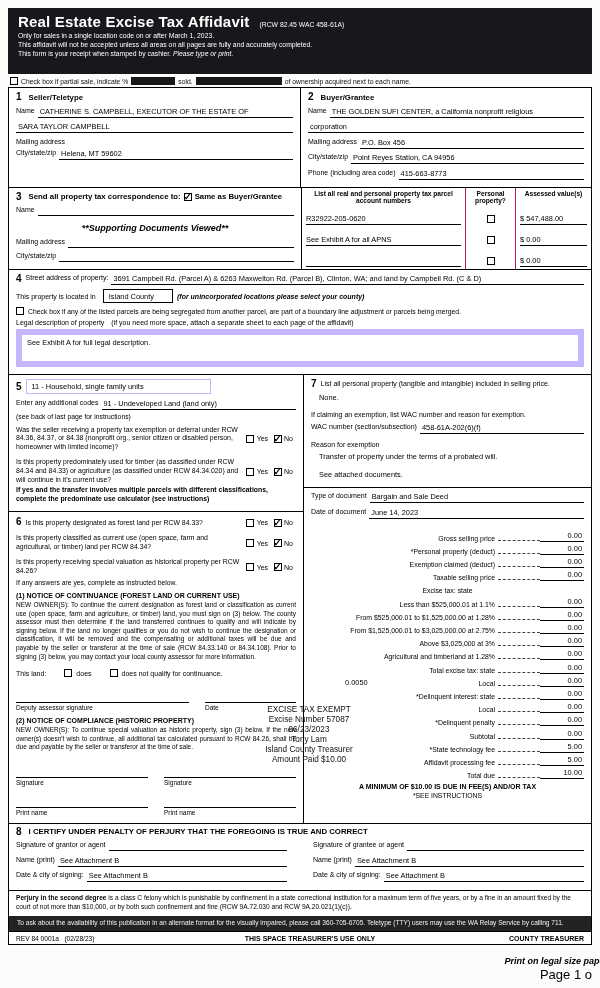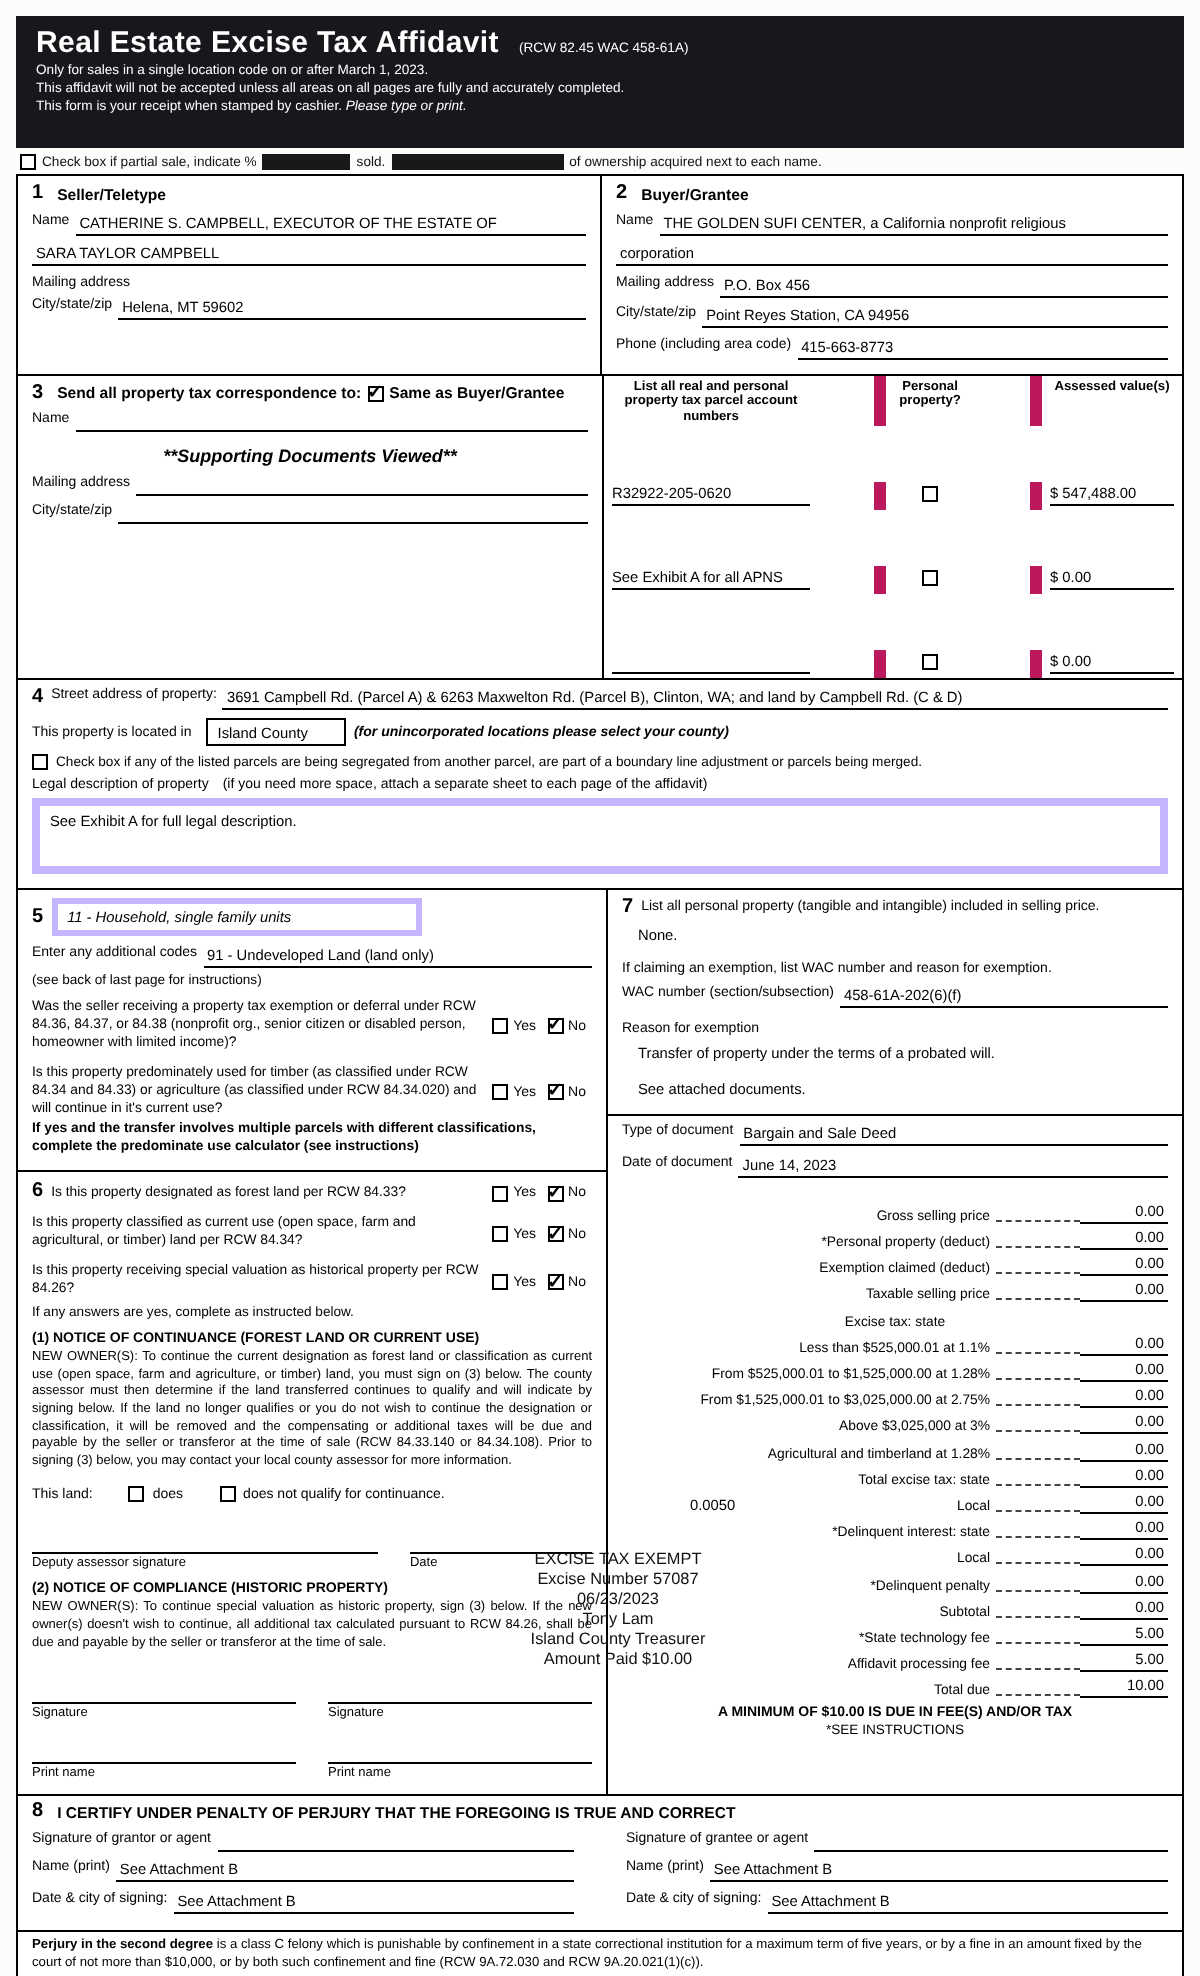--- a/index.html
+++ b/index.html
@@ -31,41 +31,41 @@
 .flabel{font-size:7px;white-space:nowrap;margin-right:3px;}
 .fval{flex:1;border-bottom:1px solid #000;font-size:7.4px;min-height:10px;line-height:10px;padding:0 2px;}
 .s12{display:flex;border-bottom:1px solid #000;}
 .half{width:50%;padding:4px 7px 7px;}
 .half + .half{border-left:1px solid #000;}
 
 .s3{display:flex;border-bottom:1px solid #000;}
 .s3left{flex:1;padding:4px 7px 7px;}
 .docstamp{font-weight:bold;font-style:italic;font-size:9px;text-align:center;margin-top:7px;}
 .s3right{width:290px;border-left:1px solid #000;}
-.ptable{display:grid;grid-template-columns:1fr 50px 76px;grid-template-rows:auto 1fr 1fr 1fr;height:100%;gap:28px;}
+.ptable{display:grid;grid-template-columns:1fr 50px 76px;grid-template-rows:auto 1fr 1fr 1fr;height:100%;}
 .pcell{padding:1px 4px;}
-.pc2,.pc3{border-left:6px solid #be185d;}
+.pc2,.pc3{border-left:1px solid #be185d;}
 .ph{font-weight:bold;font-size:6.6px;text-align:center;line-height:1.15;padding-top:2px;}
 .pu{display:block;border-bottom:1px solid #000;font-size:7.4px;min-height:10px;line-height:10px;}
 .pmoney{display:flex;flex-direction:column;justify-content:flex-end;padding-bottom:2px;}
 .pcheck{display:flex;align-items:flex-end;justify-content:center;padding-bottom:4px;}
 
 .s4{border-bottom:1px solid #000;padding:3px 7px 7px;}
 .s4row{display:flex;align-items:center;gap:4px;margin-top:4px;font-size:7px;}
 .county-box{border:1px solid #000;padding:1.5px 18px 1.5px 5px;font-size:7.4px;}
 .county-note{font-weight:bold;font-style:italic;font-size:7px;}
 .seg-text{font-size:6.8px;}
 .legal-note{font-size:7px;}
-.legalbox{border:4px solid #c4b5fd;height:38px;margin-top:3px;font-size:7.4px;padding:3px 5px;}
+.legalbox{border:6px solid #c4b5fd;height:38px;margin-top:3px;font-size:7.4px;padding:3px 5px;}
 
 .s567{display:flex;position:relative;border-bottom:1px solid #000;}
 .colL{width:295px;border-right:1px solid #000;padding:4px 7px 7px;}
 .colR{flex:1;padding:4px 7px 7px;display:flex;flex-direction:column;}
 .coderow{display:flex;align-items:center;}
-.codebox{border:3px solid #c4b5fd;font-size:7.4px;padding:2px 8px 2px 5px;min-width:185px;font-style:italic;}
+.codebox{border:1px solid #c4b5fd;font-size:7.4px;padding:2px 8px 2px 5px;min-width:185px;}
 .note7{font-size:6.8px;margin-top:3px;}
 .qrow{display:flex;margin-top:6px;gap:4px;}
 .qtext{flex:1;font-size:6.9px;line-height:1.3;}
 .yn{display:flex;align-items:center;gap:2.5px;white-space:nowrap;font-size:7px;align-self:center;}
 .ynlab{margin-right:3px;}
 .qbold{font-size:6.9px;font-weight:bold;line-height:1.3;margin-top:1px;}
 .s6{border-top:1px solid #000;margin:7px -7px 0;padding:3px 7px 0;}
 .notice-title{font-weight:bold;font-size:7px;margin-top:6px;}
 .notice-body{font-size:6.5px;line-height:1.32;margin-top:2px;text-align:justify;}
 .landrow{display:flex;align-items:center;font-size:7px;margin-top:8px;flex-wrap:wrap;gap:4px;}

